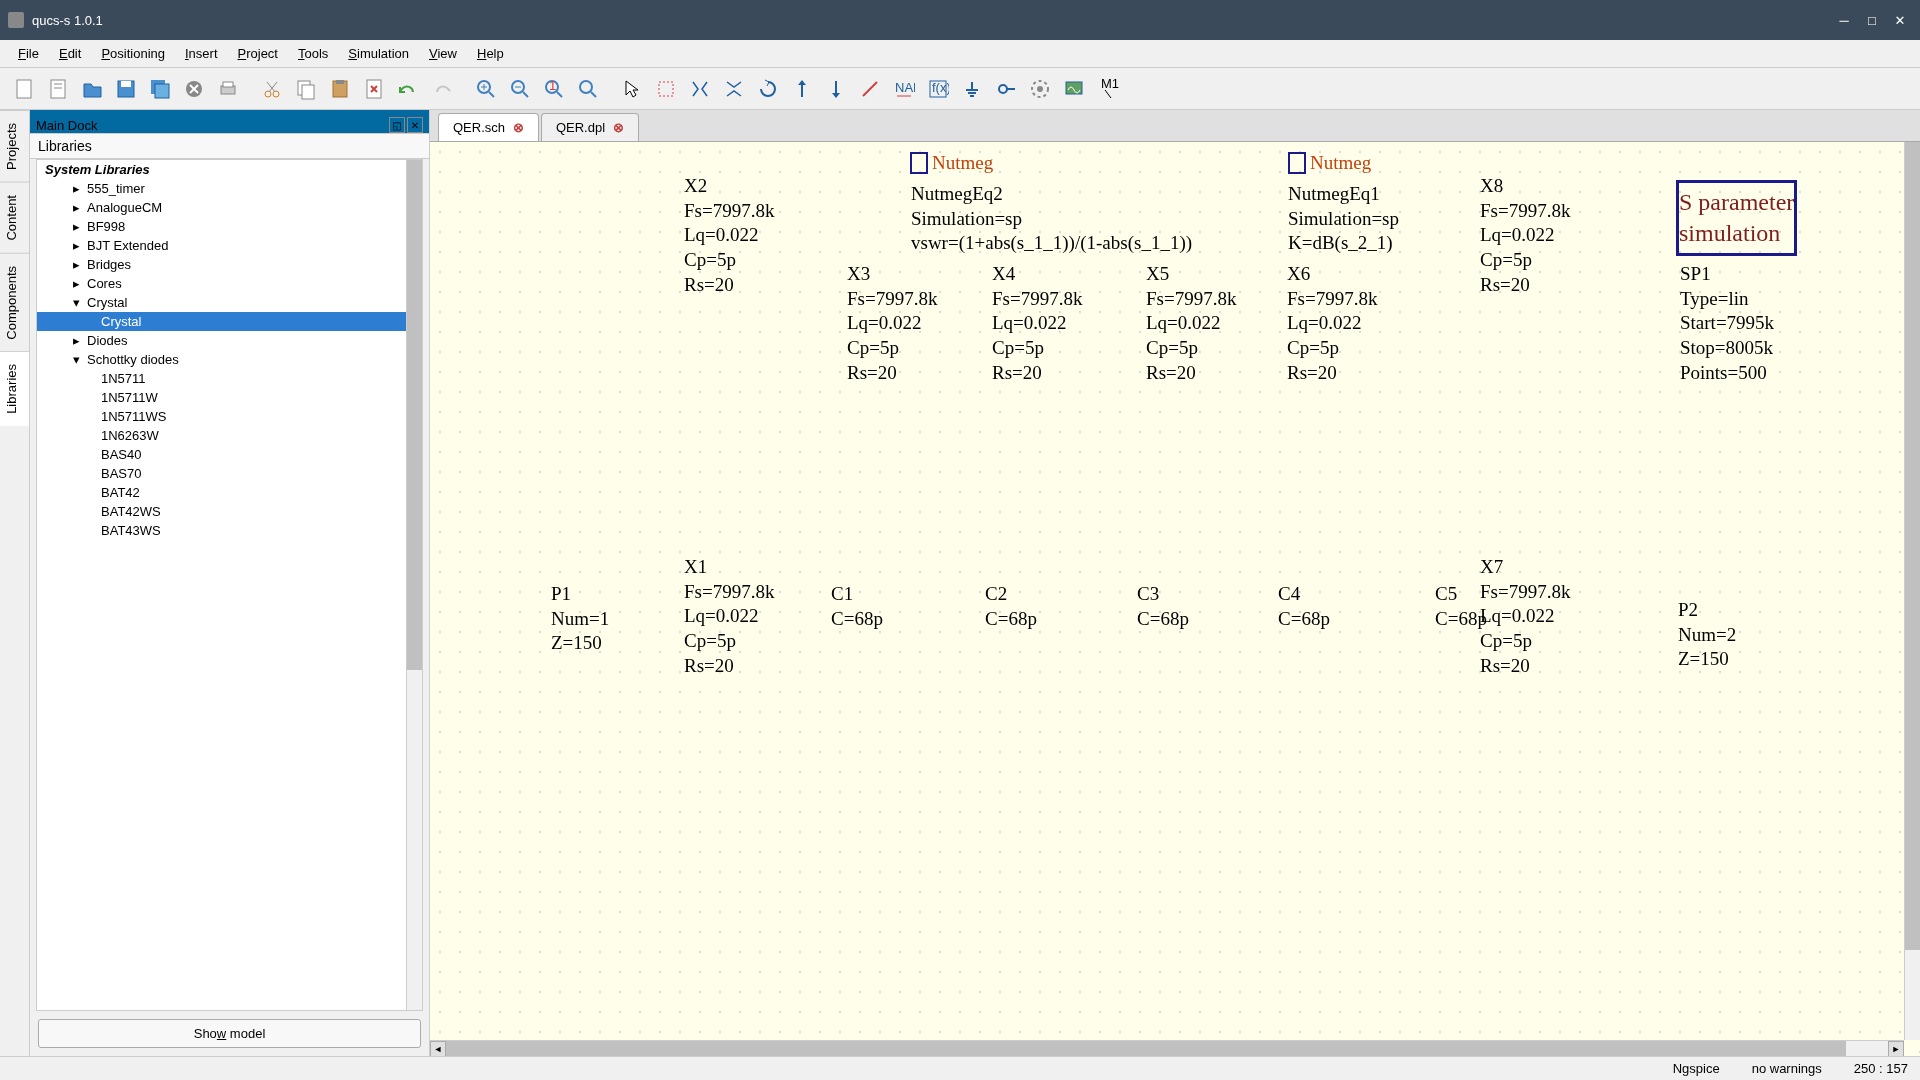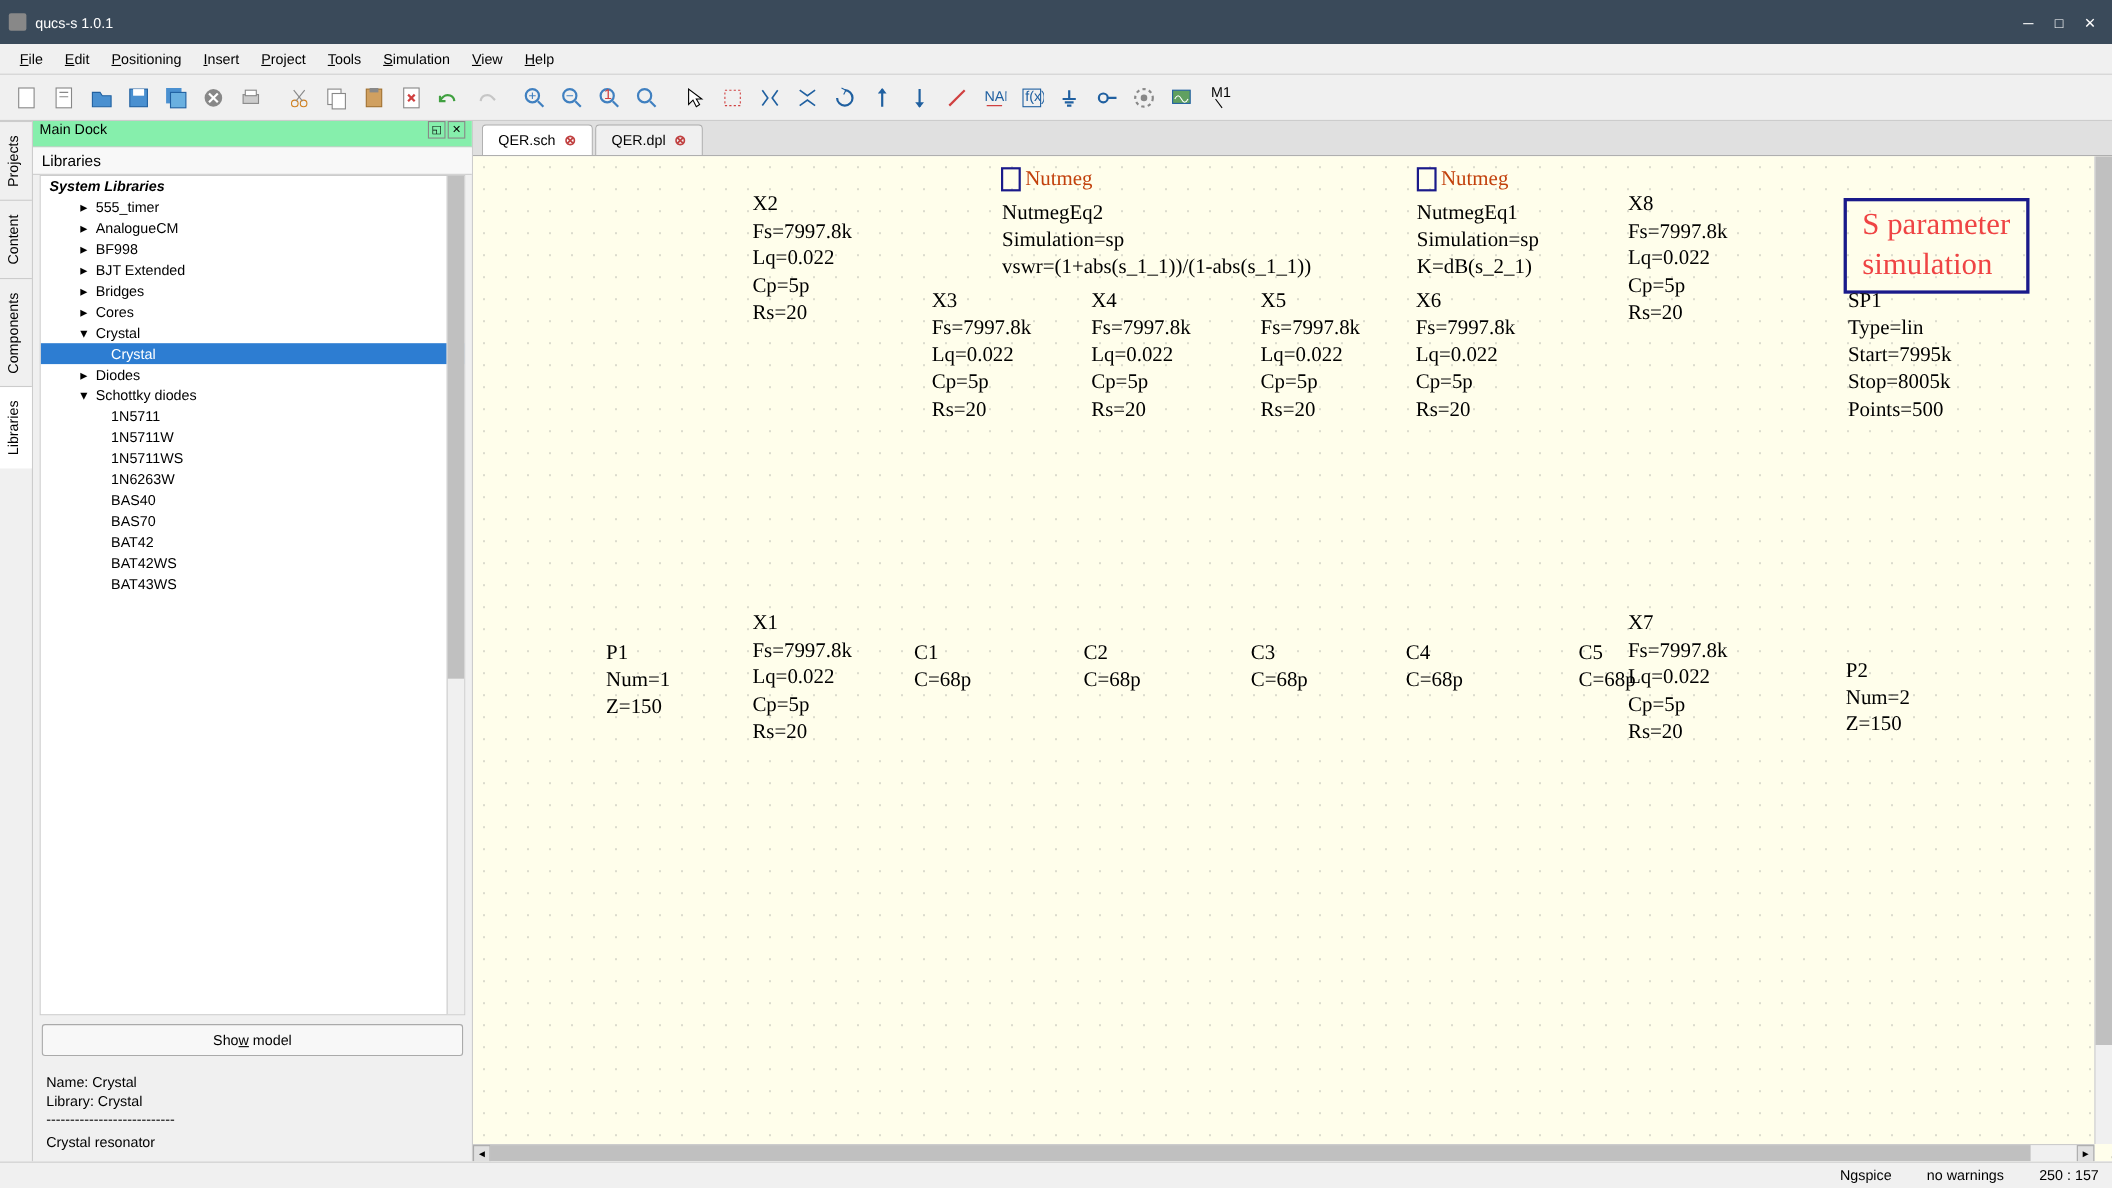--- a/index.html
+++ b/index.html
@@ -13,21 +13,21 @@
 .menubar-item { padding: 4px 10px; cursor: pointer; }
 .toolbar { background: #f0f0f0; height: 42px; display: flex; align-items: center; padding: 0 8px; border-bottom: 1px solid #ccc; gap: 2px; }
 .toolbar-btn { width: 32px; height: 32px; display: flex; align-items: center; justify-content: center; cursor: pointer; border-radius: 3px; }
 .toolbar-sep { width: 8px; }
 .main-area { flex: 1; display: flex; overflow: hidden; }
 .left-panel { width: 430px; display: flex; background: #f0f0f0; border-right: 1px solid #ccc; }
 .left-tabs { width: 30px; display: flex; flex-direction: column; background: #f0f0f0; border-right: 1px solid #ccc; }
 .left-tab { writing-mode: vertical-rl; transform: rotate(180deg); padding: 12px 4px; cursor: pointer; text-align: center; border-bottom: 1px solid #ccc; }
 .left-tab.active { background: #fff; }
 .dock-content { flex: 1; display: flex; flex-direction: column; overflow: hidden; }
-.dock-header { height: 24px; display: flex; align-items: flex-start; justify-content: space-between; padding: 0 6px; border-bottom: 1px solid #ccc; background: #86efac; }
+.dock-header { height: 24px; display: flex; align-items: flex-end; justify-content: space-between; padding: 0 6px; border-bottom: 1px solid #ccc; background: #0369a1; }
 .dock-header-icons { display: flex; gap: 2px; }
 .dock-header-icon { width: 16px; height: 16px; border: 1px solid #888; cursor: pointer; display: flex; align-items: center; justify-content: center; font-size: 10px; }
 .search-row { display: flex; padding: 6px; gap: 6px; }
 .search-input { flex: 1; padding: 4px 8px; border: 1px solid #aaa; border-radius: 3px; }
 .clear-btn { padding: 4px 16px; border: 1px solid #aaa; background: #f8f8f8; cursor: pointer; border-radius: 3px; }
 .lib-header { padding: 4px 8px; font-size: 14px; border-bottom: 1px solid #ccc; background: #f8f8f8; }
 .tree { flex: 1; overflow-y: auto; background: #fff; border: 1px solid #ccc; margin: 0 6px; position: relative; }
 .tree-scroll { position: absolute; right: 0; top: 0; width: 16px; height: 100%; background: #f0f0f0; border-left: 1px solid #ccc; }
 .tree-scroll-thumb { width: 100%; height: 60%; background: #c0c0c0; }
 .tree-item { padding: 2px 8px; cursor: pointer; display: flex; align-items: center; }
@@ -44,21 +44,21 @@
 .tabs-row { height: 32px; display: flex; align-items: flex-end; background: #e0e0e0; border-bottom: 1px solid #aaa; padding-left: 8px; }
 .file-tab { padding: 6px 14px; background: #f0f0f0; border: 1px solid #aaa; border-bottom: none; margin-right: 2px; cursor: pointer; display: flex; align-items: center; gap: 8px; border-radius: 4px 4px 0 0; }
 .file-tab.active { background: #fff; }
 .tab-close { color: #c04040; font-weight: bold; cursor: pointer; }
 .canvas-area { flex: 1; background: #fffeeb; position: relative; overflow: hidden; }
 .canvas-dots { position: absolute; inset: 0; background-image: radial-gradient(circle, #888 1px, transparent 1px); background-size: 20px 20px; opacity: 0.3; }
 .schematic { position: absolute; inset: 0; }
 .comp-label { position: absolute; font-family: serif; font-size: 19px; color: #000; line-height: 1.3; white-space: nowrap; }
 .nutmeg-box { position: absolute; border: 2px solid #1a1a8a; }
 .nutmeg-title { position: absolute; color: #c2410c; font-family: serif; font-size: 19px; }
-.spbox { position: absolute; border: 3px solid #1a1a8a; padding: 4px 14px; color: #ef4444; font-family: serif; font-size: 28px; line-height: 1.3; }
+.spbox { position: absolute; border: 3px solid #1a1a8a; padding: 4px 0; color: #7f1d1d; font-family: serif; font-size: 24px; line-height: 1.3; }
 .scrollbar-h { position: absolute; bottom: 0; left: 0; right: 16px; height: 16px; background: #f0f0f0; border-top: 1px solid #ccc; }
 .scrollbar-h-thumb { position: absolute; left: 16px; width: 95%; height: 100%; background: #c0c0c0; }
 .scrollbar-h-btn { position: absolute; width: 16px; height: 16px; background: #e0e0e0; border: 1px solid #aaa; display: flex; align-items: center; justify-content: center; font-size: 9px; }
 .scrollbar-v { position: absolute; right: 0; top: 0; bottom: 16px; width: 16px; background: #f0f0f0; border-left: 1px solid #ccc; }
 .scrollbar-v-thumb { width: 100%; height: 90%; background: #c0c0c0; }
 .statusbar { height: 24px; background: #f0f0f0; border-top: 1px solid #ccc; display: flex; align-items: center; justify-content: flex-end; padding: 0 12px; gap: 32px; }
 </style>
 </head>
 <body>
 
@@ -321,26 +321,20 @@
           <div class="tree-item"><span class="tree-indent"></span><span class="tree-indent"></span>BAS40</div>
           <div class="tree-item"><span class="tree-indent"></span><span class="tree-indent"></span>BAS70</div>
           <div class="tree-item"><span class="tree-indent"></span><span class="tree-indent"></span>BAT42</div>
           <div class="tree-item"><span class="tree-indent"></span><span class="tree-indent"></span>BAT42WS</div>
           <div class="tree-item"><span class="tree-indent"></span><span class="tree-indent"></span>BAT43WS</div>
         <div class="tree-scroll">
             <div class="tree-scroll-thumb"></div>
           </div>
       </div>
       <button class="show-model-btn">Sho<u>w</u> model</button>
-      <div class="info-panel">
-        <div>Name: Crystal</div>
-        <div>Library: Crystal</div>
-        <div>---------------------------</div>
-        <div style="margin-top:6px">Crystal resonator</div>
-      </div>
     </div>
   </div>
 
   <div class="right-panel">
     <div class="tabs-row" id="file-tabs">
         <div class="file-tab active">
           <span>QER.sch</span>
           <span class="tab-close">⊗</span>
         </div>
         <div class="file-tab">

